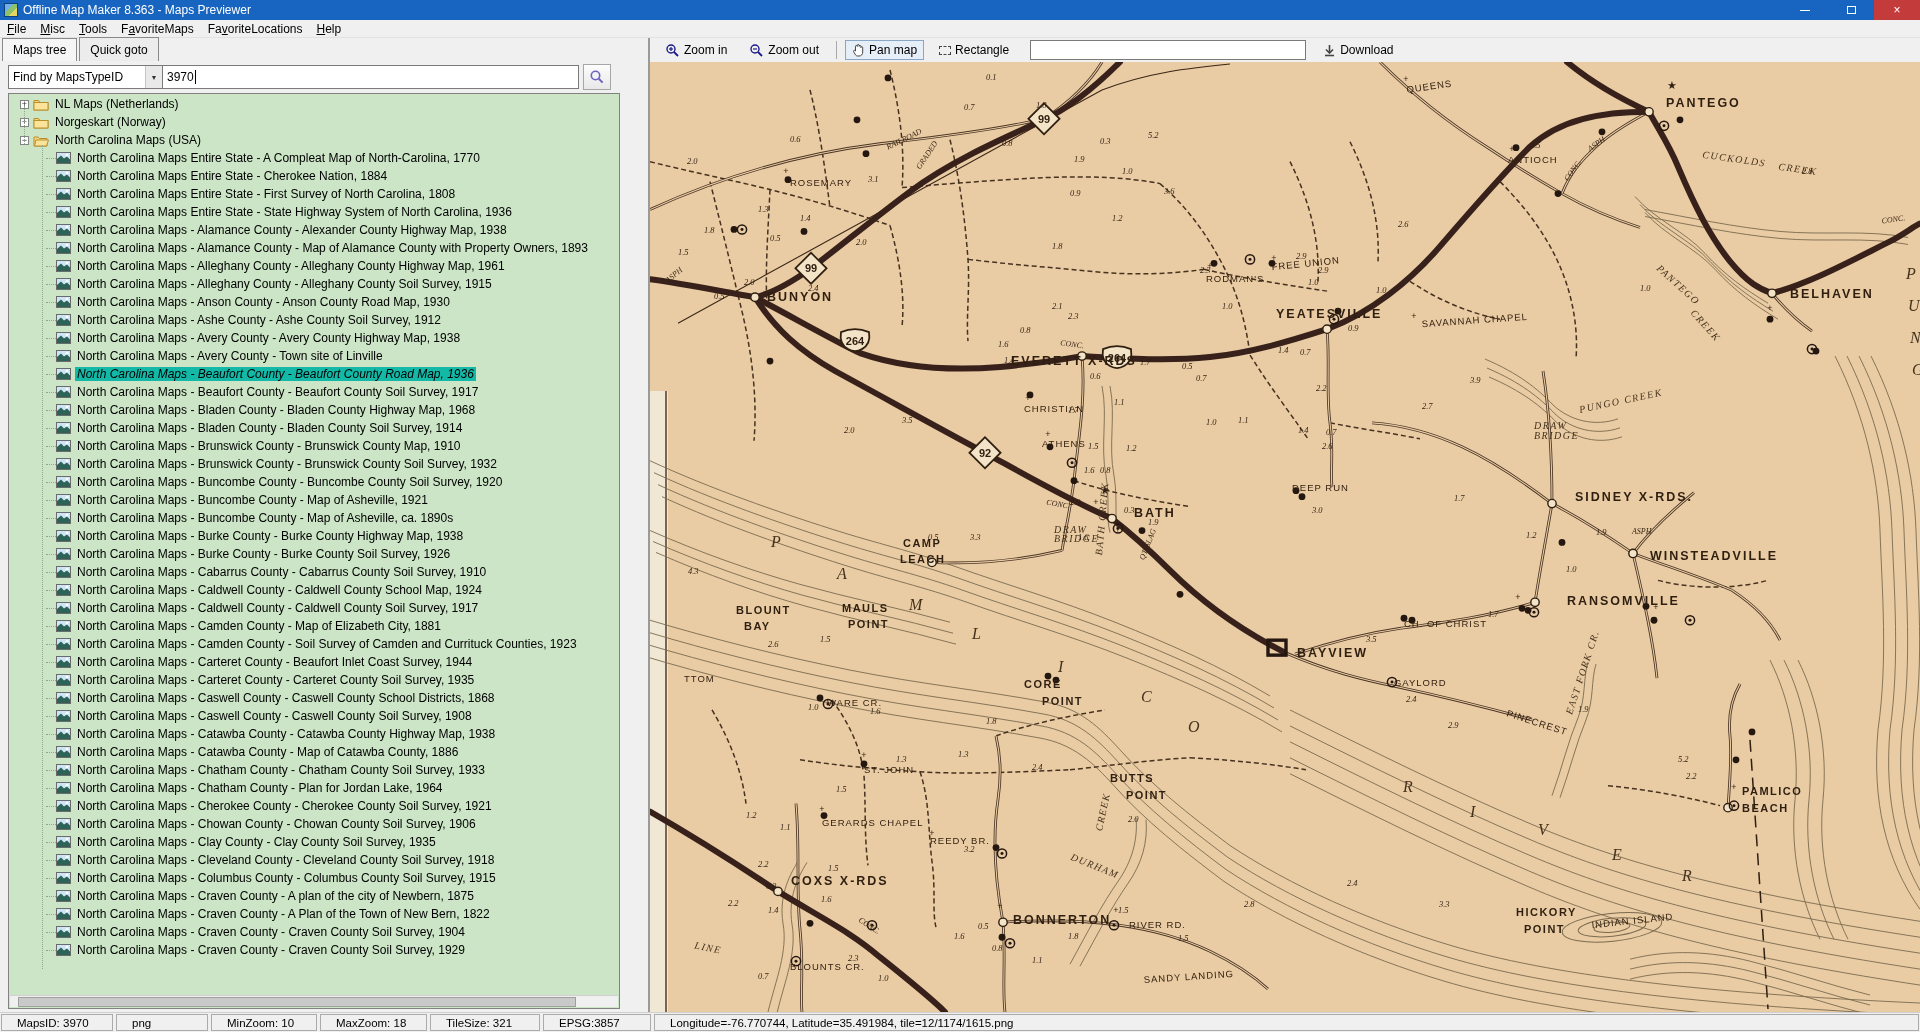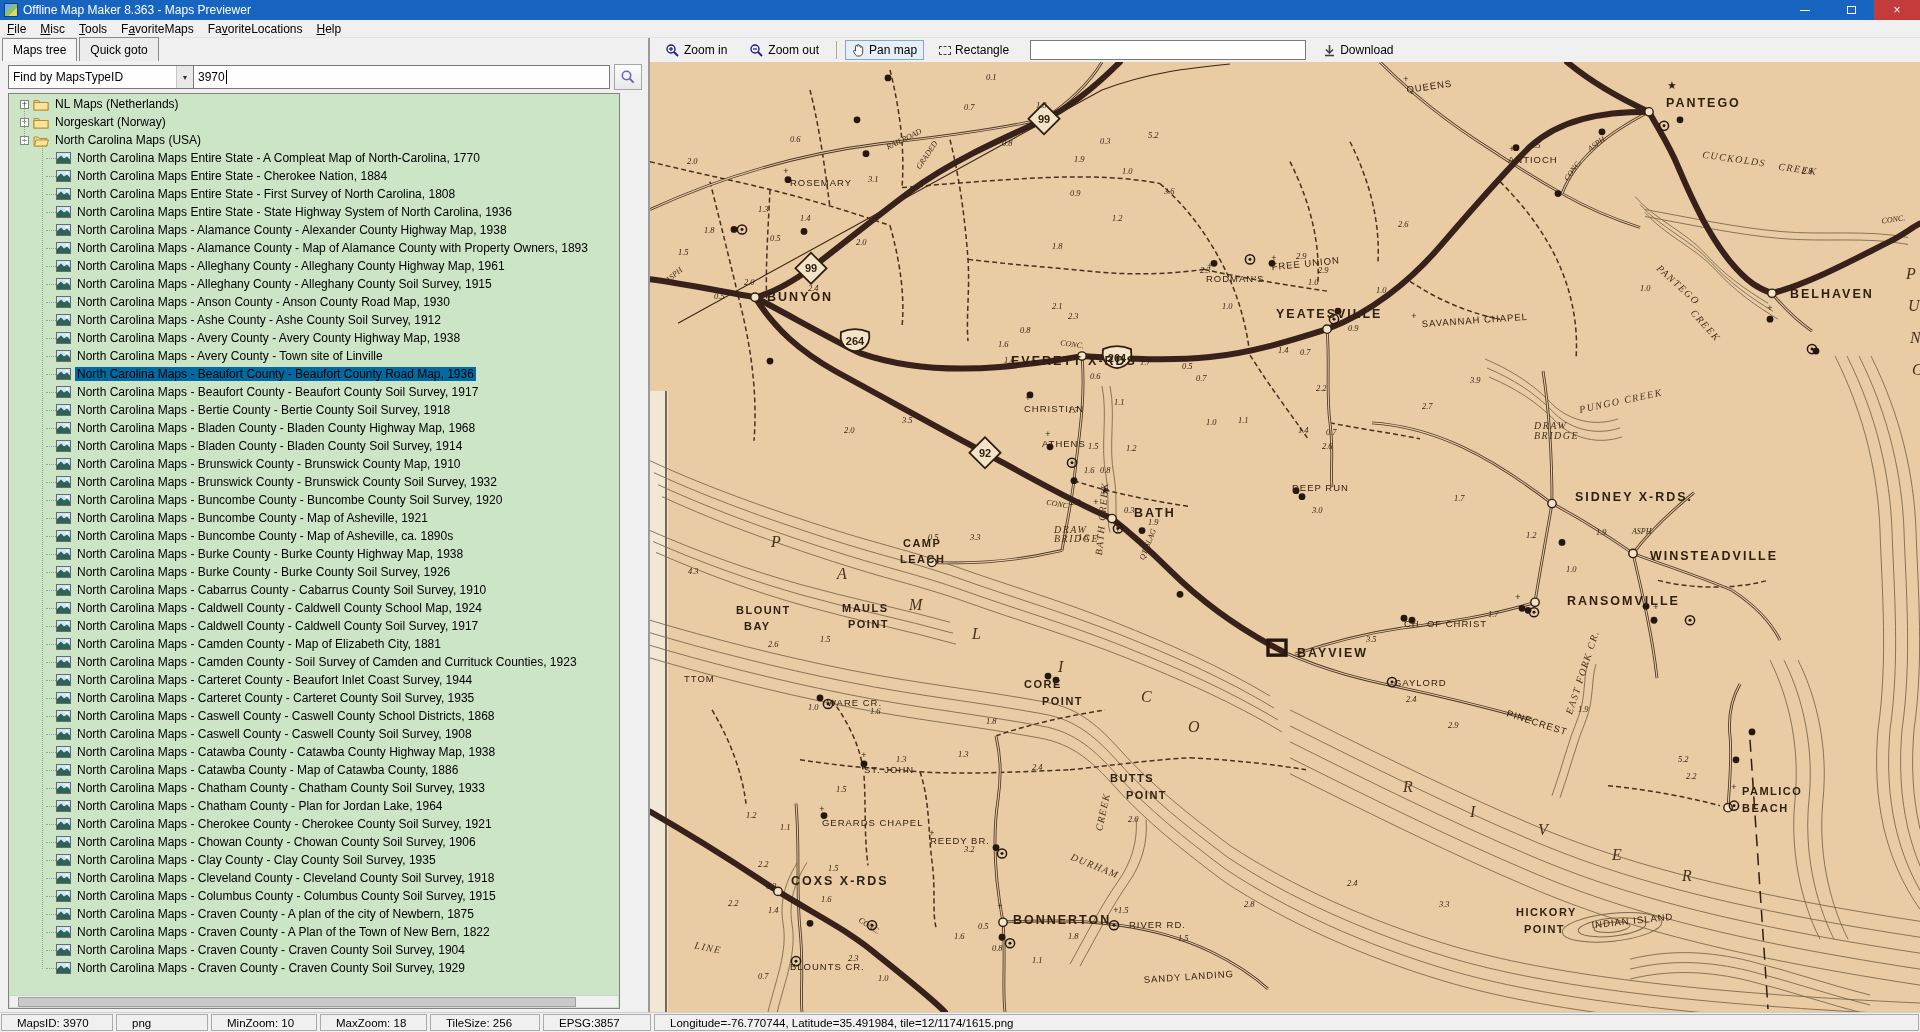--- a/index.html
+++ b/index.html
@@ -27,36 +27,36 @@
   .divider { position:absolute; left:648px; top:0; width:2px; bottom:0; background:#9a9a9a; }
   .right-panel { position:absolute; left:650px; right:0; top:0; bottom:0; }
 
   
   .tabs-row { position:absolute; left:2px; top:1px; height:22px; display:flex; align-items:flex-end; }
   .tab { font-size:12px; padding:5px 10px 4px 10px; border:1px solid #898989; border-bottom:none; background:#ececec; margin-right:2px; position:relative; }
   .tab.active { background:#f5f5f5; padding-top:4px; z-index:2; }
 
   
   .search-row { position:absolute; left:8px; top:26px; height:26px; width:636px; display:flex; align-items:center; }
-  .combo { width:186px; height:24px; border:1px solid #7a7a7a; background:#fff; display:flex; align-items:center; font-size:12px; }
+  .combo { width:155px; height:24px; border:1px solid #7a7a7a; background:#fff; display:flex; align-items:center; font-size:12px; }
   .combo-label { flex:1; padding-left:4px; white-space:nowrap; overflow:hidden; }
   .combo-arrow { width:17px; height:22px; background:#e9e9e9; border-left:1px solid #c6c6c6; display:flex; align-items:center; justify-content:center; font-size:7px; color:#333; }
   .search-input { width:416px; height:24px; border:1px solid #7a7a7a; border-left:none; background:#fff; font-size:12px; display:flex; align-items:center; padding-left:4px; }
   .caret { display:inline-block; width:1px; height:14px; background:#000; margin-left:1px; }
   .search-btn { width:28px; height:26px; margin-left:4px; border:1px solid #a6a6a6; background:linear-gradient(#fdfdfd,#e8e8e8); display:flex; align-items:center; justify-content:center; }
 
   
   .tree-wrap { position:absolute; left:8px; top:55px; width:612px; bottom:3px; border:1px solid #828282; background:#cbe5c6; overflow:hidden; }
   .tree { position:absolute; inset:1px 1px 13px 1px; overflow:hidden; }
   .trow { height:18px; display:flex; align-items:center; font-size:12px; white-space:nowrap; position:relative; }
   .trow .pbox { width:9px; height:9px; border:1px solid #848484; background:#fff; font-size:9px; line-height:7px; text-align:center; margin:0 4px 0 10px; flex:0 0 auto; color:#333; }
   .trow .stub { width:10px; border-top:1px dotted #8fa88c; margin-left:36px; flex:0 0 auto; }
   .trow .ticon { flex:0 0 auto; margin-right:4px; display:inline-flex; }
   .trow .tlabel { padding:0 2px; }
-  .trow.sel .tlabel { background:#0369a1; }
+  .trow.sel .tlabel { background:#14b8a6;font-style:italic; }
   .guide-v { position:absolute; border-left:1px dotted #8fa88c; width:0; }
   .hscroll { position:absolute; left:1px; right:1px; bottom:1px; height:12px; background:#f0f0f0; border-top:1px solid #d0d0d0; }
   .hscroll .thumb { position:absolute; left:8px; top:1px; height:10px; width:558px; background:#c9c9c9; border:1px solid #9f9f9f; }
 
   
   .map-toolbar { position:absolute; left:0; right:0; top:0; height:24px; display:flex; align-items:center; font-size:12px; padding-left:8px; background:#f0f0f0; }
   .tbtn { display:flex; align-items:center; gap:4px; padding:2px 6px; margin-right:8px; border:1px solid transparent; }
   .tbtn.pressed { border:1px solid #88a7c8; background:#e6eef8; }
   .tsep { width:1px; height:18px; background:#a9a9a9; margin:0 8px 0 2px; }
   .rect-glyph { width:12px; height:9px; border:1px dashed #444; }
@@ -308,31 +308,20 @@
             <div class="trow">
               <span class="stub"></span>
               <span class="ticon">
                 <svg width="15" height="12" viewBox="0 0 15 12">
                   <rect x="0.5" y="0.5" width="14" height="11" fill="#cde6f6" stroke="#6b6b6b"></rect>
                   <path d="M1,7 L5,3.5 L8,6.5 L11,4.5 L14,7.5 V11 H1 z" fill="#2d6357"></path>
                   <circle cx="11" cy="3" r="1.3" fill="#ffffff"></circle>
                 </svg>
               </span>
               <span class="tlabel">North Carolina Maps - Beaufort County - Beaufort County Soil Survey, 1917</span>
-            </div>
-            <div class="trow">
-              <span class="stub"></span>
-              <span class="ticon">
-                <svg width="15" height="12" viewBox="0 0 15 12">
-                  <rect x="0.5" y="0.5" width="14" height="11" fill="#cde6f6" stroke="#6b6b6b"></rect>
-                  <path d="M1,7 L5,3.5 L8,6.5 L11,4.5 L14,7.5 V11 H1 z" fill="#2d6357"></path>
-                  <circle cx="11" cy="3" r="1.3" fill="#ffffff"></circle>
-                </svg>
-              </span>
-              <span class="tlabel">North Carolina Maps - Bertie County - Bertie County Soil Survey, 1918</span>
             </div>
             <div class="trow">
               <span class="stub"></span>
               <span class="ticon">
                 <svg width="15" height="12" viewBox="0 0 15 12">
                   <rect x="0.5" y="0.5" width="14" height="11" fill="#cde6f6" stroke="#6b6b6b"></rect>
                   <path d="M1,7 L5,3.5 L8,6.5 L11,4.5 L14,7.5 V11 H1 z" fill="#2d6357"></path>
                   <circle cx="11" cy="3" r="1.3" fill="#ffffff"></circle>
                 </svg>
               </span>
@@ -1177,17 +1166,17 @@
           </svg>
       </div>
     </div>
   </div>
 
   <div class="statusbar" id="statusbar">
       <div class="seg" style="width: 112px;">MapsID: 3970</div>
       <div class="seg" style="width: 92px;">png</div>
       <div class="seg" style="width: 106px;">MinZoom: 10</div>
       <div class="seg" style="width: 107px;">MaxZoom: 18</div>
-      <div class="seg" style="width: 110px;">TileSize: 256</div>
+      <div class="seg" style="width: 110px;">TileSize: 321</div>
       <div class="seg" style="width: 108px;">EPSG:3857</div>
       <div class="seg" style="flex: 1 1 0%;">Longitude=-76.770744, Latitude=35.491984, tile=12/1174/1615.png</div>
     </div>
 </div>
 
 </body></html>

